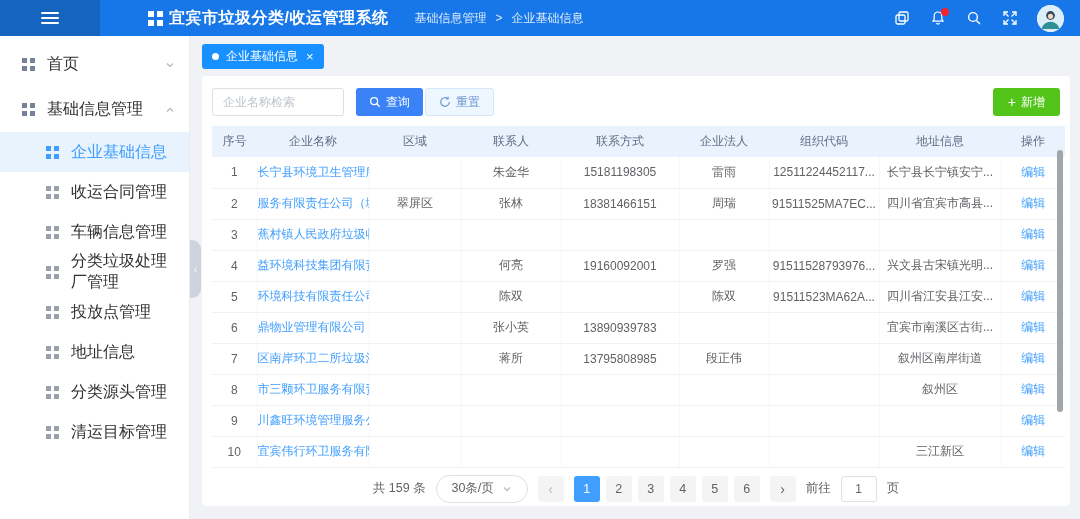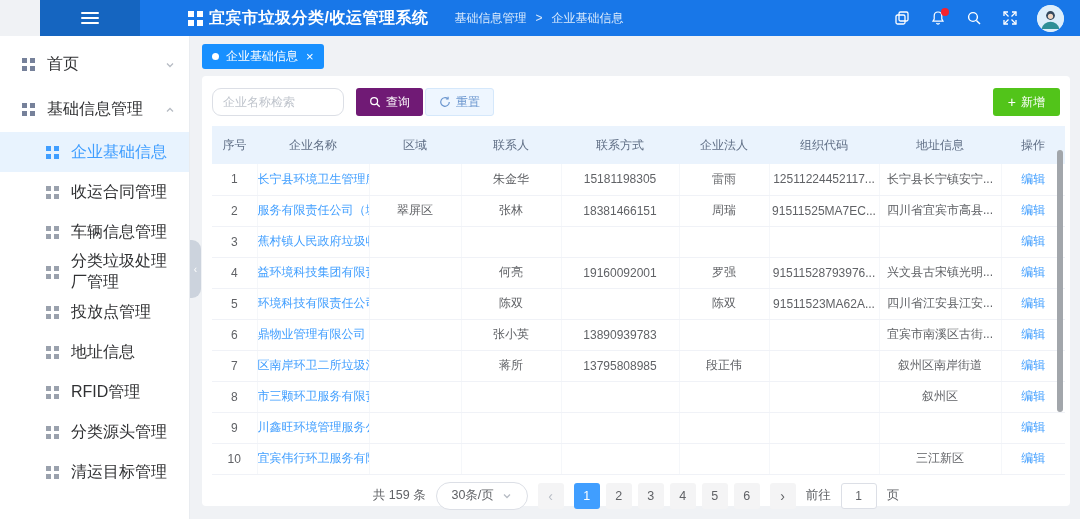--- a/index.html
+++ b/index.html
@@ -1,20 +1,20 @@
 <!DOCTYPE html>
 <html><head>
 <meta charset="utf-8">
 <style>
   * { margin:0; padding:0; box-sizing:border-box; }
   html,body { width:1080px; height:519px; overflow:hidden;
     font-family:"Liberation Sans","DejaVu Sans",sans-serif; background:#f0f2f5; }
 
   
-  .hdr { height:36px; background:#1877e8; display:flex; align-items:center; color:#fff;margin-left:40px; }
+  .hdr { height:36px; background:#1877e8; display:flex; align-items:center; color:#fff; }
   .hdr-burger { width:100px; height:36px; background:#1565c0; display:flex; flex-direction:column;
     justify-content:center; align-items:center; gap:3px; cursor:pointer; }
   .hdr-burger i { display:block; width:18px; height:2px; background:#fff; border-radius:1px; }
   .brand { display:flex; align-items:center; margin-left:48px; }
   .sq4-wrap { width:15px; height:15px; position:relative; display:inline-block; }
   .sq4 { position:absolute; left:0; top:0; width:6px; height:6px; background:currentColor;
     box-shadow:9px 0 0 currentColor, 0 9px 0 currentColor, 9px 9px 0 currentColor; }
   .brand .sq4-wrap { color:#fff; margin-right:6px; }
   .app-title { font-size:16px; font-weight:bold; letter-spacing:.5px; }
   .crumbs { display:flex; align-items:center; gap:9px; margin-left:26px; font-size:12px; color:#dcebfc; }
@@ -48,34 +48,34 @@
   .tabbar { height:32px; display:flex; align-items:flex-start; }
   .tab { height:25px; background:#1890ff; color:#fff; border-radius:3px; padding:0 10px;
     display:flex; align-items:center; gap:7px; font-size:12px; cursor:pointer; }
   .tab .dot { width:7px; height:7px; border-radius:50%; background:#fff; }
   .tab .close { font-size:13px; line-height:1; margin-left:1px; cursor:pointer; }
 
   
   .panel { background:#fff; border-radius:4px; padding:12px 10px 0; height:430px; position:relative; }
 
   .toolbar { display:flex; align-items:center; height:28px; }
-  .search-input { width:132px; height:28px; border:1px solid #dcdfe6; border-radius:9px; padding:0 10px;
+  .search-input { width:132px; height:28px; border:1px solid #dcdfe6; border-radius:3px; padding:0 10px;
     font-size:12px; color:#606266; outline:none; font-family:inherit; }
   .search-input::placeholder { color:#bfc4cc; }
   .btn { height:28px; border-radius:3px; padding:0 13px; font-size:12px; display:flex; align-items:center;
     gap:5px; cursor:pointer; font-family:inherit; }
-  .btn-primary { background:#701a75; color:#fff; border:none; margin-left:12px; }
+  .btn-primary { background:#3b82f6; color:#fff; border:none; margin-left:12px; }
   .btn-plain { background:#eef6ff; color:#6b96cf; border:1px solid #d5e8fb; margin-left:2px; }
   .btn-green { background:#52c41a; color:#fff; border:none; margin-left:auto; padding:0 15px; }
   .btn-green .plus { font-size:14px; line-height:1; }
 
   
   table { width:100%; border-collapse:collapse; table-layout:fixed; margin-top:10px;
     font-size:12px; color:#606266; }
-  thead th { background:#eaf3fd; color:#5f6e85; font-weight:normal; height:38px; font-size:12px; }
+  thead th { background:#eaf3fd; color:#5f6e85; font-weight:normal; height:31px; font-size:12px; }
   tbody td { height:31px; text-align:center; border-bottom:1px solid #f0f2f7; border-right:1px solid #f5f7fa;
     overflow:hidden; white-space:nowrap; padding:0; }
   tbody td:last-child { border-right:none; }
   .link { color:#409eff; cursor:pointer; }
 
   .vscroll { position:absolute; right:7px; top:74px; width:6px; height:262px; background:#a2a6ab;
     border-radius:3px; cursor:pointer; }
 
   
   .pager { height:42px; display:flex; align-items:center; justify-content:center; gap:10px;
@@ -195,24 +195,20 @@
       <div class="side-item child">
         <span class="gi"></span>
         <span>投放点管理</span>
       </div>
       <div class="side-item child">
         <span class="gi"></span>
         <span>地址信息</span>
       </div>
       <div class="side-item child">
         <span class="gi"></span>
-        <span>RFID管理</span>
-      </div>
-      <div class="side-item child">
-        <span class="gi"></span>
         <span>分类源头管理</span>
       </div>
       <div class="side-item child">
         <span class="gi"></span>
         <span>清运目标管理</span>
       </div>
     </aside>
 
   <div class="collapse-handle">‹</div>
 

